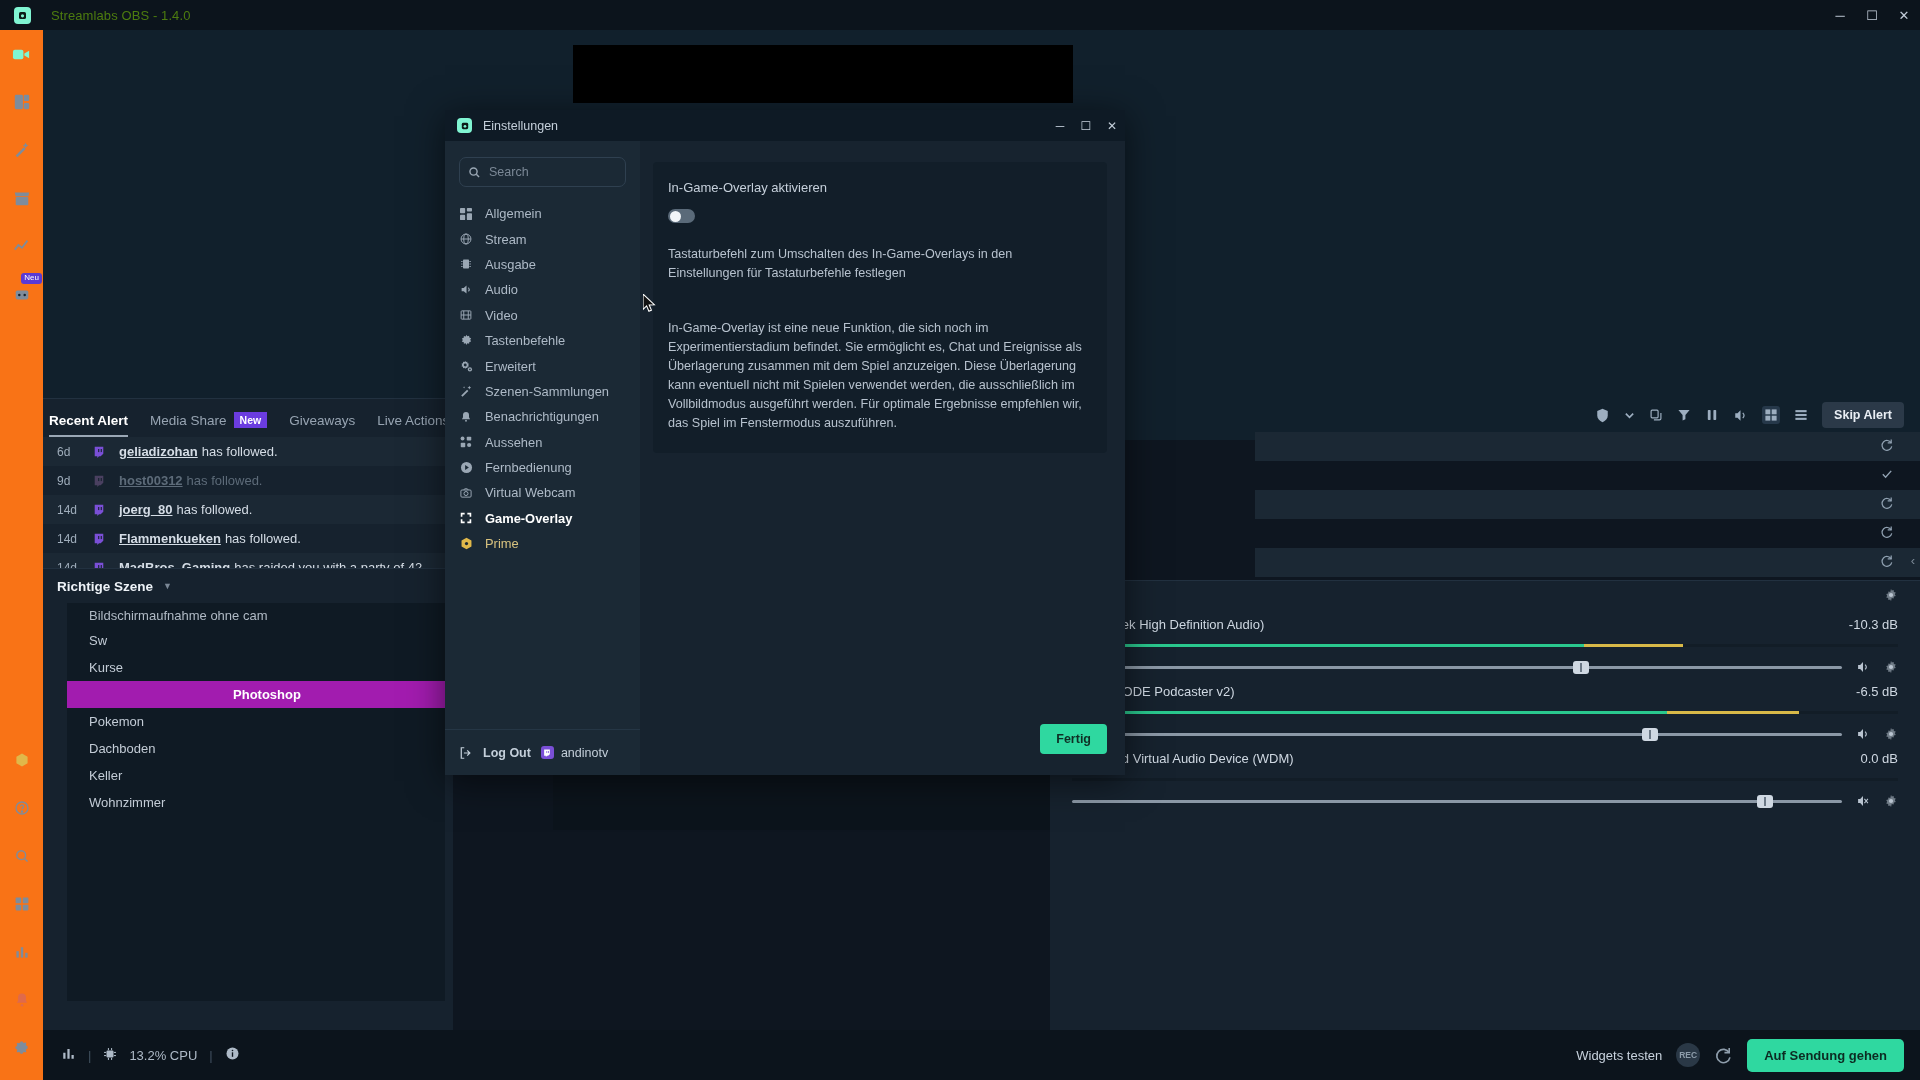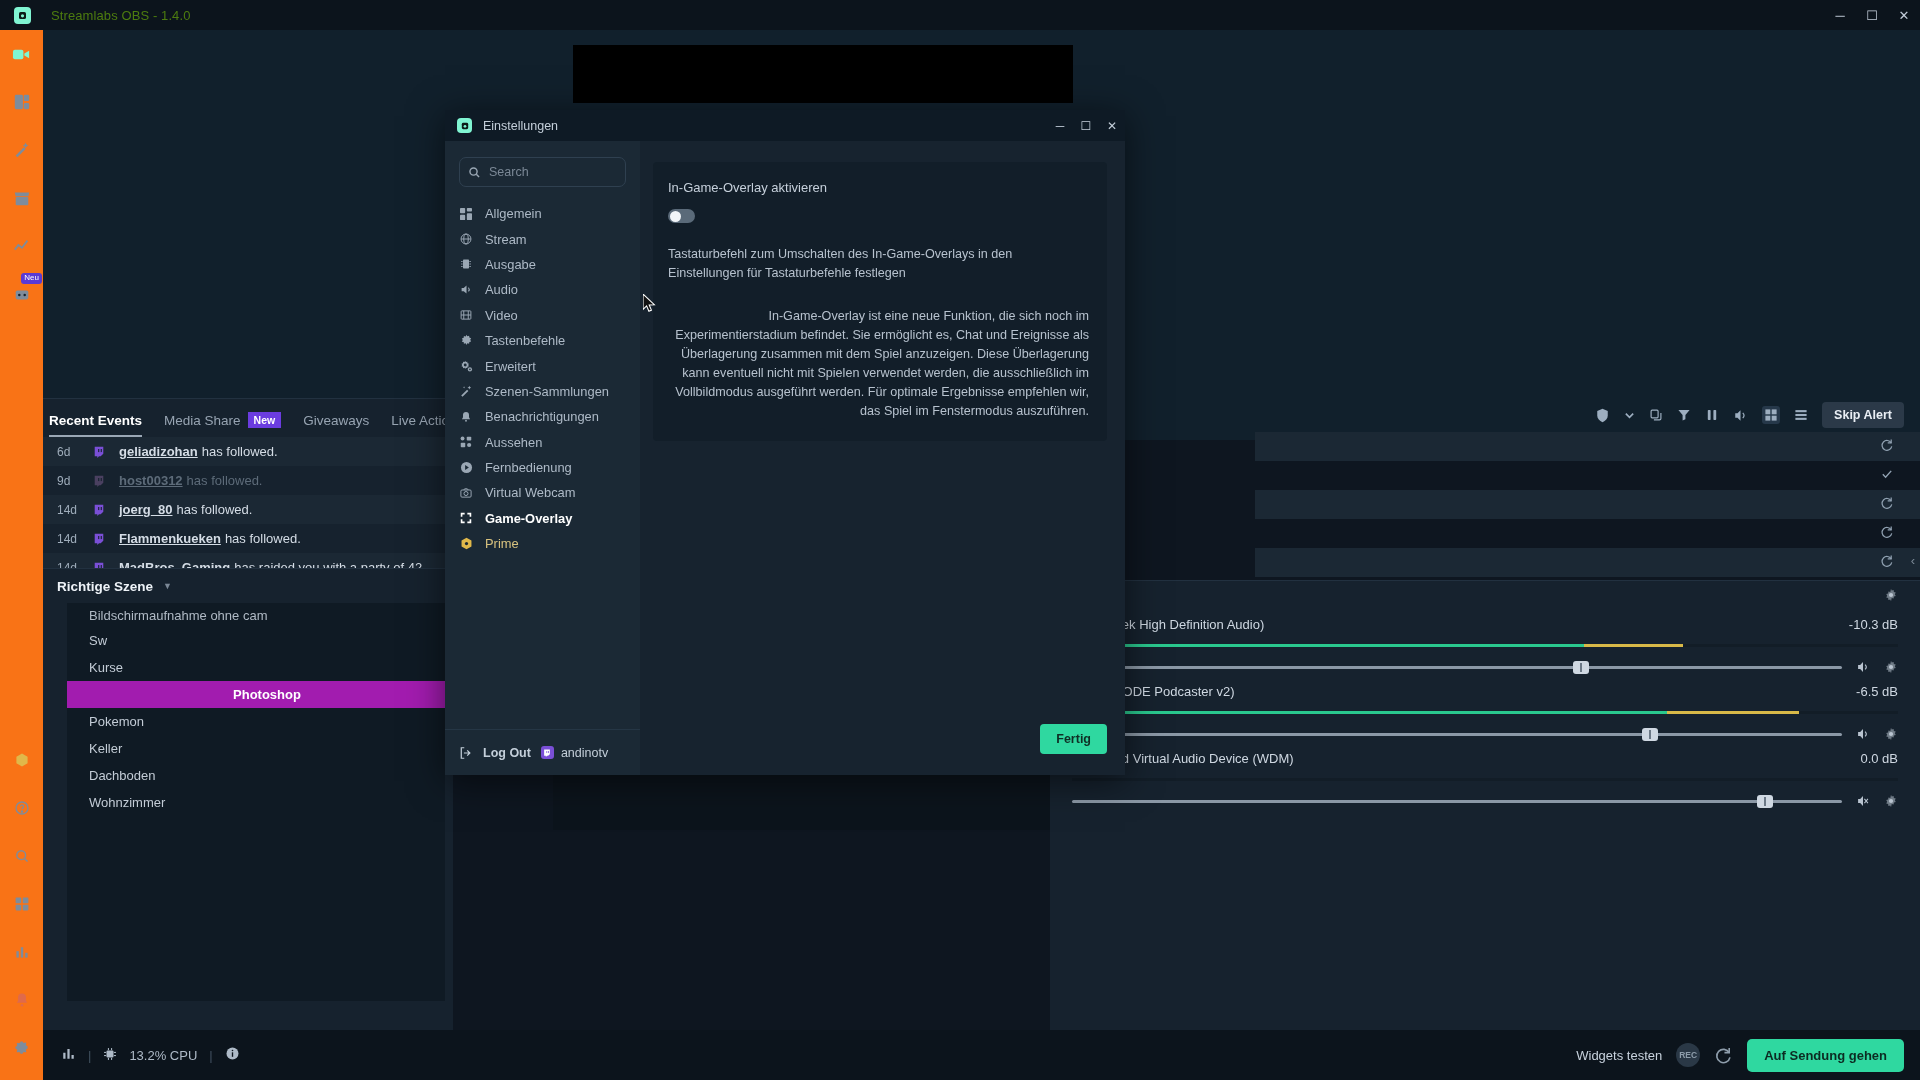--- a/index.html
+++ b/index.html
@@ -217,21 +217,21 @@
   .toggle {
     width:27px; height:14px; border-radius:8px; background:#5a6a79; position:relative;
   }
   .toggle .thumb {
     position:absolute; left:1.5px; top:1.5px; width:11px;height:11px;border-radius:50%;
     background:#f1f5f9;
   }
   .panel p {
     font-size:12.6px; line-height:19px; color:#b7c2ce; margin-top:22px;
   }
-  .panel p.second { margin-top:24px;text-align:right; }
+  .panel p.second { margin-top:36px; }
   .btn-fertig {
     position:absolute; right:18px; bottom:21px;
     background:#2fd8a0; color:#0f2f25; font-weight:bold; font-size:12.5px;
     padding:8px 16px; border-radius:4px;margin-top:44px;
   }
   .cursor {
     position:absolute; left:643px; top:294px; width:0;height:0; z-index: 50;
   }
 </style>
 </head>
@@ -369,21 +369,21 @@
   </div>
 
   <div class="preview-wrap">
     <div class="preview-black"></div>
   </div>
   <div class="preview-black2" style="position:absolute;left:553px;top:470px;width:505px;height:360px;background:#0c141c"></div>
 
   <div class="dock-events">
     <div class="tabsrow">
       <div class="tab active">
-        <span>Recent Events</span>
+        <span>Recent Alert</span>
       </div>
       <div class="tab">
         <span>Media Share</span><span class="newbadge">New</span>
       </div>
       <div class="tab">
         <span>Giveaways</span>
       </div>
       <div class="tab">
         <span>Live Actions</span>
       </div>
@@ -467,24 +467,24 @@
       <div class="src-item">
           <span>Kurse</span>
         </div>
       <div class="src-item sel">
           <span>Photoshop</span>
         </div>
       <div class="src-item">
           <span>Pokemon</span>
         </div>
       <div class="src-item">
+          <span>Dachboden</span>
+        </div>
+      <div class="src-item">
           <span>Keller</span>
-        </div>
-      <div class="src-item">
-          <span>Dachboden</span>
         </div>
       <div class="src-item">
           <span>Wohnzimmer</span>
         </div>
     </div>
   </div>
 
   <div class="right-toolbar">
     <span class="rt-icon">
         <svg width="15" height="15" viewBox="0 0 20 20" fill="currentColor">

